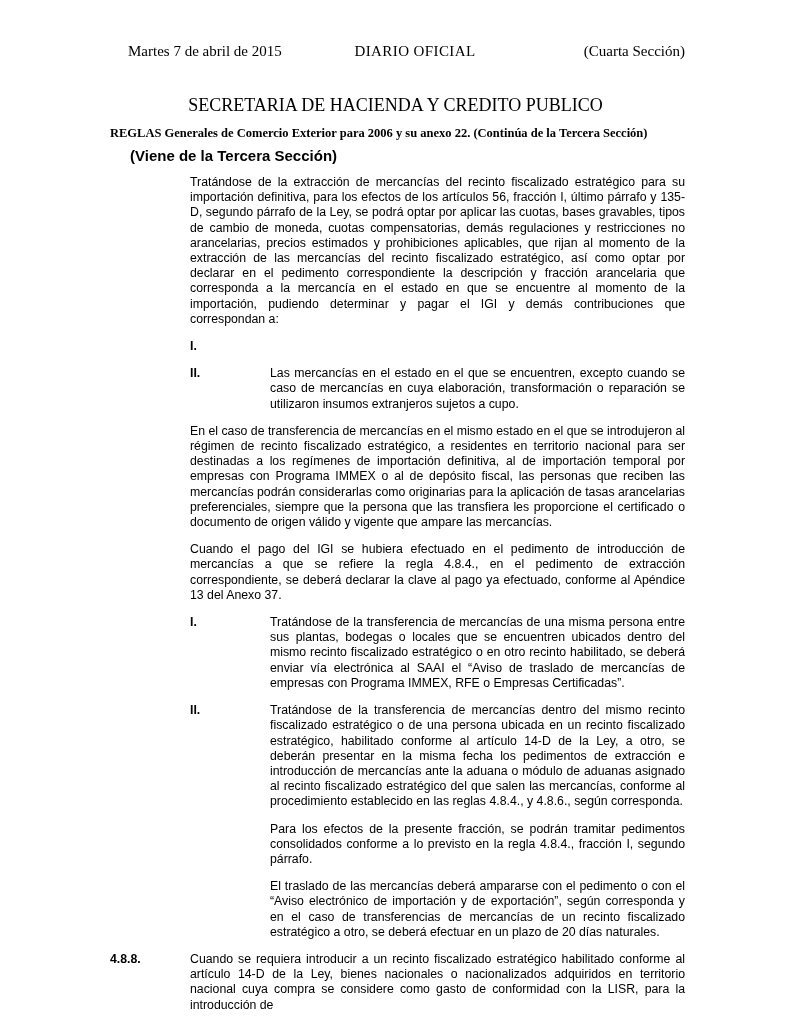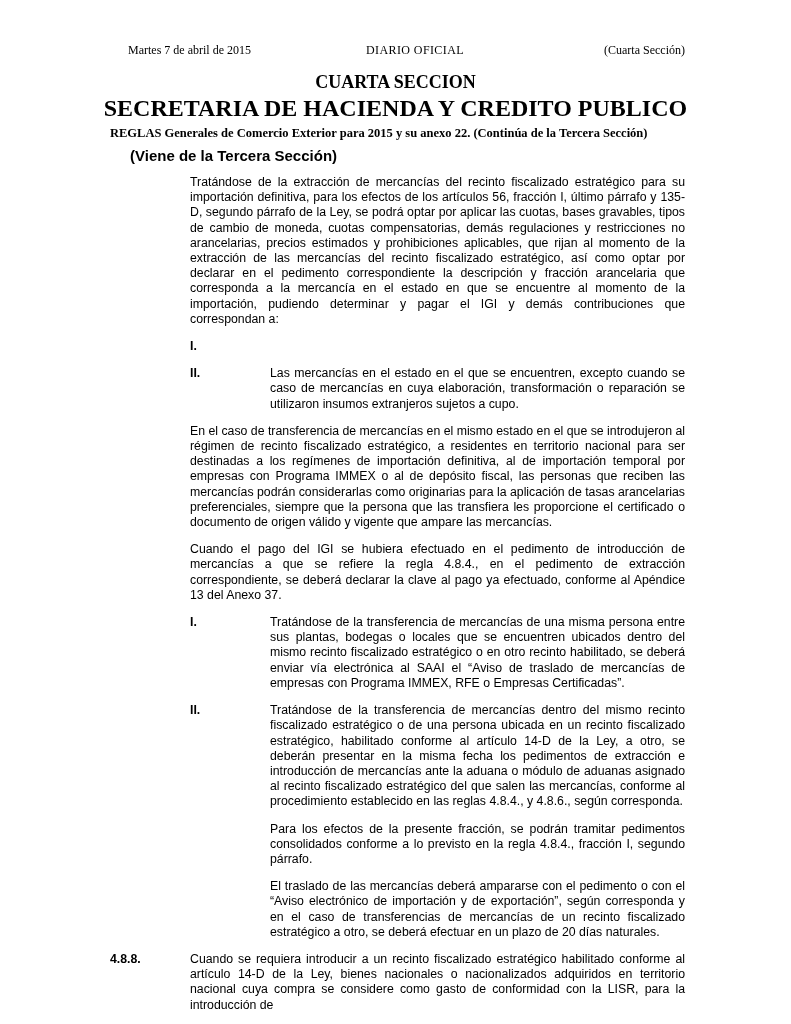--- a/index.html
+++ b/index.html
@@ -16,42 +16,42 @@
     overflow: hidden;
     font-family: "Liberation Serif", serif;
   }
   
   .runhead {
     position: absolute;
     top: 43px;
     left: 0;
     right: 0;
     height: 16px;
-    font-size: 12px;
+    font-size: 15px;
     font-family: "Liberation Serif", serif;
   }
   .runhead .date   { position: absolute; left: 128px; top: 0; white-space: nowrap; }
   .runhead .center { position: absolute; left: 0; right: 9px; top: 0; text-align: center; letter-spacing: 0.4px; white-space: nowrap; padding-left: 48px; }
   .runhead .right  { position: absolute; right: 106px; top: 0; white-space: nowrap; }
   
   .title1 {
     position: absolute;
     top: 72px; left: 0; right: 0;
     text-align: center;
     font-size: 18px;
     font-weight: 700;
     font-family: "Liberation Serif", serif;
     white-space: nowrap;
   }
   .title2 {
     position: absolute;
     top: 95px; left: 0; right: 0;
     text-align: center;
-    font-size: 24px;
-    font-weight: 700;
+    font-size: 18px;
+    font-weight: 400;
     font-family: "Liberation Serif", serif;
     white-space: nowrap;
   }
   .subject {
     position: absolute;
     top: 126px; left: 110px; right: 90px;
     font-size: 12.5px;
     font-weight: 700;
     font-family: "Liberation Serif", serif;
     white-space: nowrap;
@@ -95,23 +95,22 @@
 <body>
 
 <div class="page">
 
   <div class="runhead">
     <span class="date">Martes 7 de abril de 2015</span>
     <span class="center">DIARIO OFICIAL</span>
     <span class="right">(Cuarta Sección)</span>
   </div>
 
-  <div class="title1">CUARTA SECCION</div>
   <div class="title2">SECRETARIA DE HACIENDA Y CREDITO PUBLICO</div>
-  <div class="subject">REGLAS Generales de Comercio Exterior para 2015 y su anexo 22. (Continúa de la Tercera Sección)</div>
+  <div class="subject">REGLAS Generales de Comercio Exterior para 2006 y su anexo 22. (Continúa de la Tercera Sección)</div>
   <div class="viene">(Viene de la Tercera Sección)</div>
 
   <div class="doc-body">
       <div class="block lv1">
         <span class="num"></span>
         <div class="txt">Tratándose de la extracción de mercancías del recinto fiscalizado estratégico para su importación definitiva, para los efectos de los artículos 56, fracción I, último párrafo y 135-D, segundo párrafo de la Ley, se podrá optar por aplicar las cuotas, bases gravables, tipos de cambio de moneda, cuotas compensatorias, demás regulaciones y restricciones no arancelarias, precios estimados y prohibiciones aplicables, que rijan al momento de la extracción de las mercancías del recinto fiscalizado estratégico, así como optar por declarar en el pedimento correspondiente la descripción y fracción arancelaria que corresponda a la mercancía en el estado en que se encuentre al momento de la importación, pudiendo determinar y pagar el IGI y demás contribuciones que correspondan a:</div>
       </div>
       <div class="block lv2">
         <span class="num">I.</span>
       </div>

